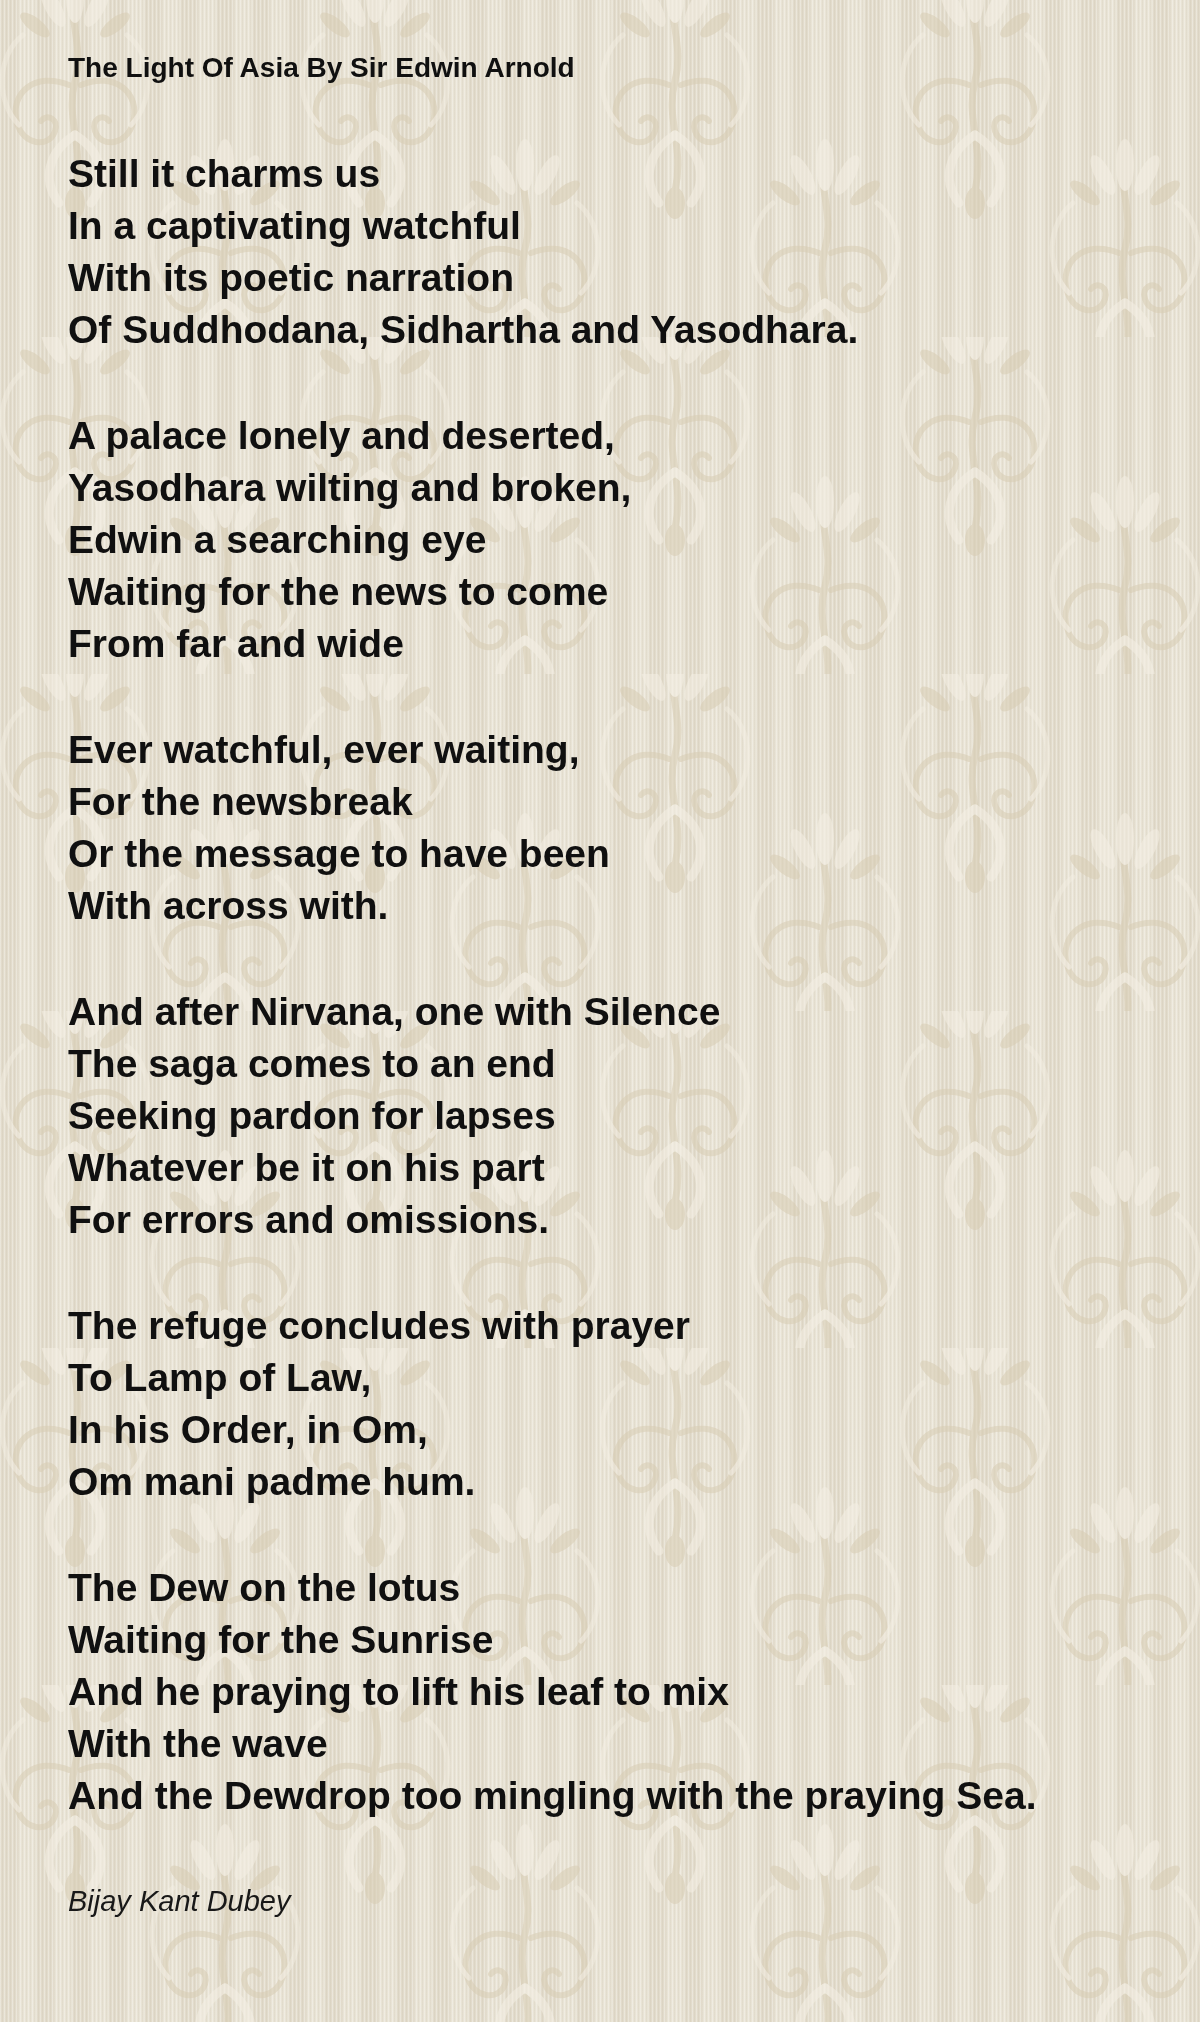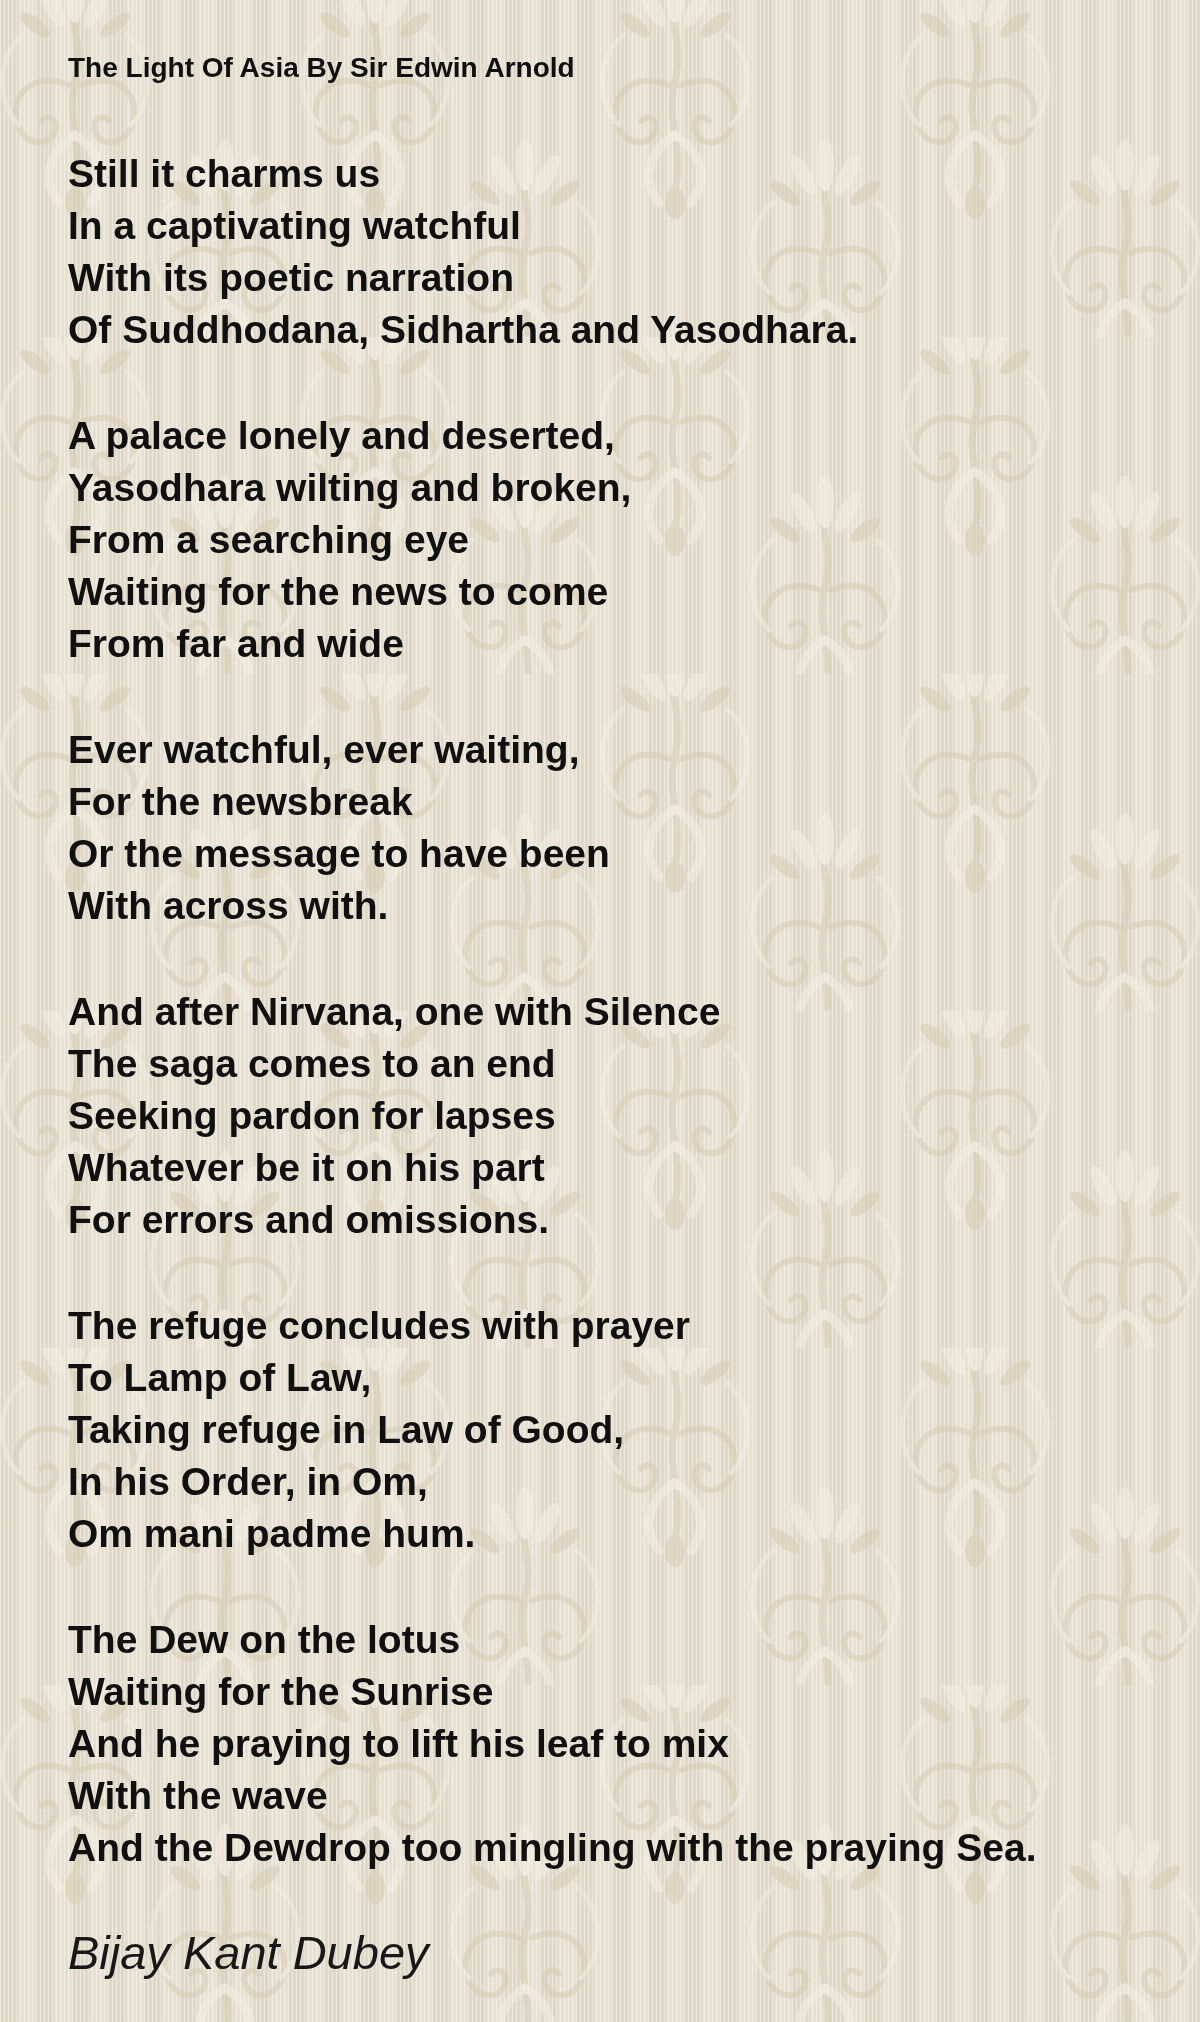--- a/index.html
+++ b/index.html
@@ -45,21 +45,21 @@
   .stanza { margin: 0 0 54px 0; }
   .stanza p {
     margin: 0;
     font-size: 39px;
     line-height: 52px;
     font-weight: bold;
     color: #101010;
   }
   .poem-author {
     margin-top: 46px;
-    font-size: 47px;
+    font-size: 29px;
     line-height: 50px;
     font-style: italic;
     font-weight: normal;
     color: #181818;
   }
 </style>
 </head>
 <body>
 
 <svg class="damask-layer" width="1200" height="2022" viewBox="0 0 1200 2022" aria-hidden="true">
@@ -100,21 +100,21 @@
   <section class="stanza">
     <p>Still it charms us</p>
     <p>In a captivating watchful</p>
     <p>With its poetic narration</p>
     <p>Of Suddhodana, Sidhartha and Yasodhara.</p>
   </section>
 
   <section class="stanza">
     <p>A palace lonely and deserted,</p>
     <p>Yasodhara wilting and broken,</p>
-    <p>From a searching eye</p>
+    <p>Edwin a searching eye</p>
     <p>Waiting for the news to come</p>
     <p>From far and wide</p>
   </section>
 
   <section class="stanza">
     <p>Ever watchful, ever waiting,</p>
     <p>For the newsbreak</p>
     <p>Or the message to have been</p>
     <p>With across with.</p>
   </section>
@@ -123,21 +123,20 @@
     <p>And after Nirvana, one with Silence</p>
     <p>The saga comes to an end</p>
     <p>Seeking pardon for lapses</p>
     <p>Whatever be it on his part</p>
     <p>For errors and omissions.</p>
   </section>
 
   <section class="stanza">
     <p>The refuge concludes with prayer</p>
     <p>To Lamp of Law,</p>
-    <p>Taking refuge in Law of Good,</p>
     <p>In his Order, in Om,</p>
     <p>Om mani padme hum.</p>
   </section>
 
   <section class="stanza">
     <p>The Dew on the lotus</p>
     <p>Waiting for the Sunrise</p>
     <p>And he praying to lift his leaf to mix</p>
     <p>With the wave</p>
     <p>And the Dewdrop too mingling with the praying Sea.</p>

